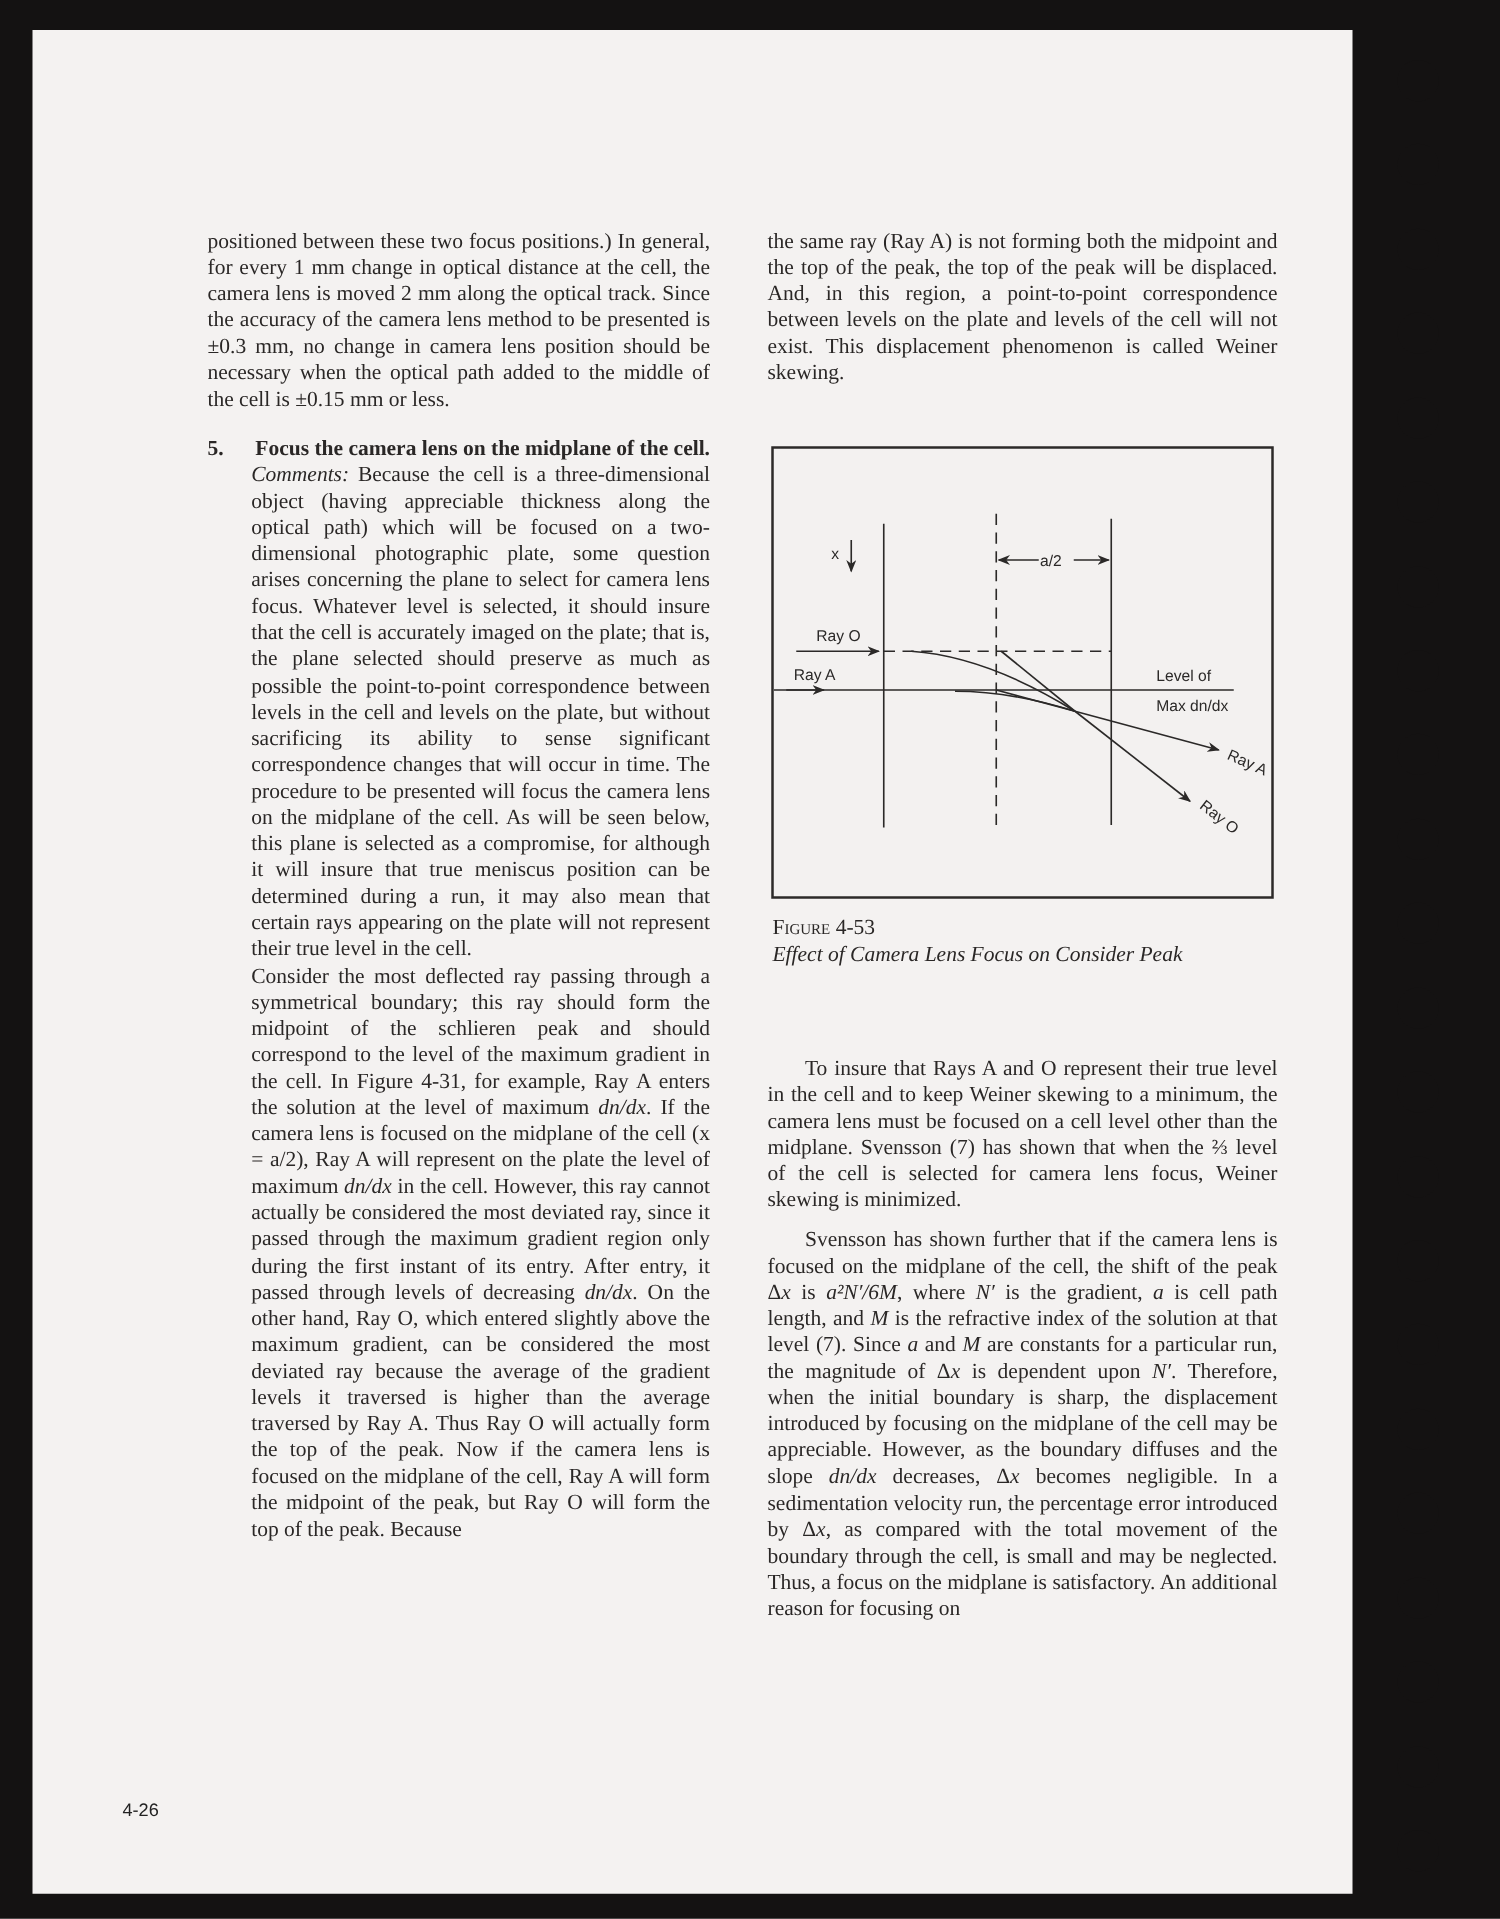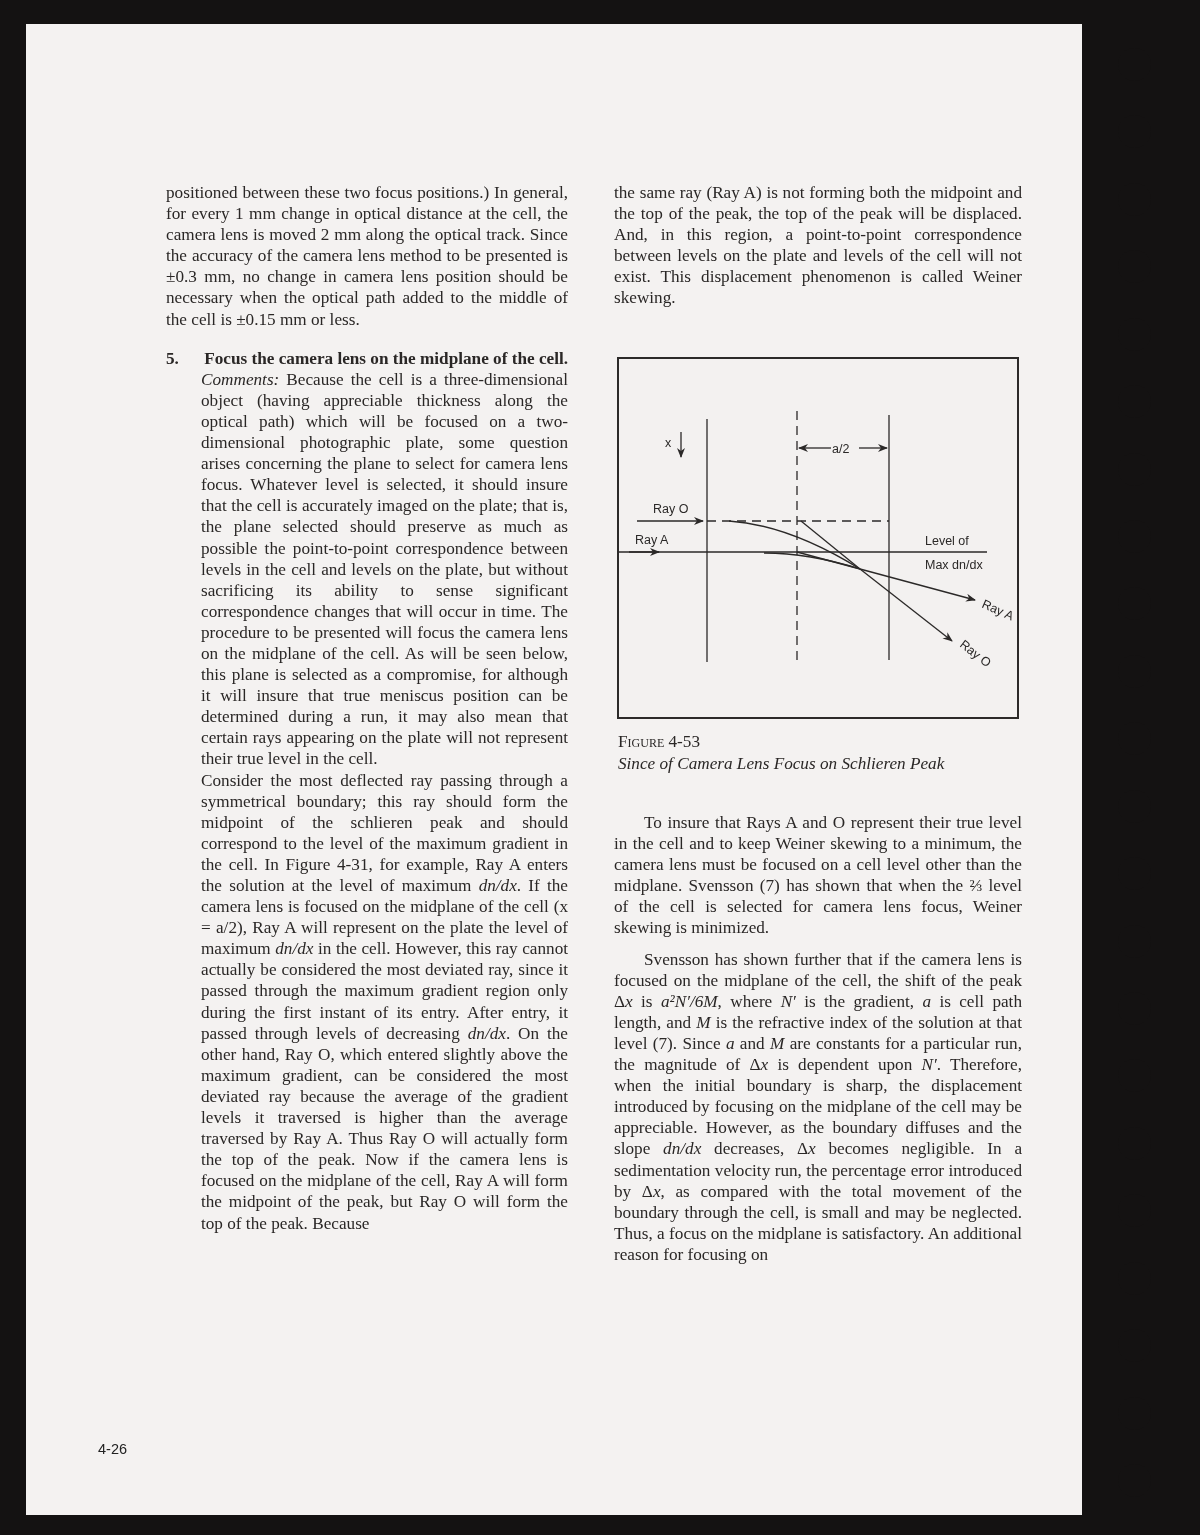--- a/index.html
+++ b/index.html
@@ -13,21 +13,21 @@
   .heading { font-weight:bold; display:flex; margin-top:18px !important; }
   .heading .num { width:35px; flex:none; }
   .heading .txt { flex:1; text-align:right; }
   .hang { padding-left:35px; }
   .hang p { text-indent:0; }
   i { font-style:italic; }
   .sc { font-variant:small-caps; }
   .figbox { position:absolute; left:591px; top:333px; width:402px; height:362px; border:2px solid #2c2a29; box-sizing:border-box; background:#f3f1f0; }
   .figbox svg { position:absolute; left:0; top:0; }
   .caption { position:absolute; left:592px; top:707px; width:420px; font-family:"Liberation Serif","DejaVu Serif",serif; font-size:17.2px; line-height:22px; color:#2a2726; }
-  .lower { position:absolute; left:588px; top:788px; width:408px; }
+  .lower { position:absolute; left:588px; top:820px; width:408px; }
   .pagenum { position:absolute; left:72px; top:1417px; font-family:"Liberation Sans","DejaVu Sans",sans-serif; font-size:14.5px; color:#222;text-align:right; }
   .hole { position:absolute; width:33px; height:33px; border-radius:50%; background:#141212; left:1092px; }
   .svgtext { font-family:"Liberation Sans","DejaVu Sans",sans-serif; font-size:12.5px; fill:#2b2928; }
 </style>
 </head>
 <body>
 
 <div class="page">
 
   <div class="col left">
@@ -88,21 +88,21 @@
       <text class="svgtext" x="16" y="185">Ray A</text>
       <text class="svgtext" x="306" y="186">Level of</text>
       <text class="svgtext" x="306" y="210">Max dn/dx</text>
       <text class="svgtext" x="362" y="248" transform="rotate(24 362 248)">Ray A</text>
       <text class="svgtext" x="340" y="287" transform="rotate(38 340 287)">Ray O</text>
     </svg>
   </div>
 
   <div class="caption">
     <div class="sc">Figure 4-53</div>
-    <div><i>Since of Camera Lens Focus on Schlieren Peak</i></div>
+    <div><i>Effect of Camera Lens Focus on Consider Peak</i></div>
   </div>
 
   <div class="col lower">
     <p class="indent">To insure that Rays A and O represent their true level in the cell and to keep Weiner skewing to a minimum, the camera lens must be focused on a cell level other than the midplane. Svensson (7) has shown that when the ⅔ level of the cell is selected for camera lens focus, Weiner skewing is minimized.</p>
     <p class="indent" style="margin-top:10px;"><span>Svensson has shown further that if the camera lens is focused on the midplane of the cell, the shift of the peak Δ</span><i>x</i><span> is </span><i>a²N′/6M</i><span>, where </span><i>N′</i><span> is the gradient, </span><i>a</i><span> is cell path length, and </span><i>M</i><span> is the refractive index of the solution at that level (7). Since </span><i>a</i><span> and </span><i>M</i><span> are constants for a particular run, the magnitude of Δ</span><i>x</i><span> is dependent upon </span><i>N′</i><span>. Therefore, when the initial boundary is sharp, the displacement introduced by focusing on the midplane of the cell may be appreciable. However, as the boundary diffuses and the slope </span><i>dn/dx</i><span> decreases, Δ</span><i>x</i><span> becomes negligible. In a sedimentation velocity run, the percentage error introduced by Δ</span><i>x</i><span>, as compared with the total movement of the boundary through the cell, is small and may be neglected. Thus, a focus on the midplane is satisfactory. An additional reason for focusing on</span></p>
   </div>
 
   <div class="pagenum">4-26</div>
 
   <div id="holes">

